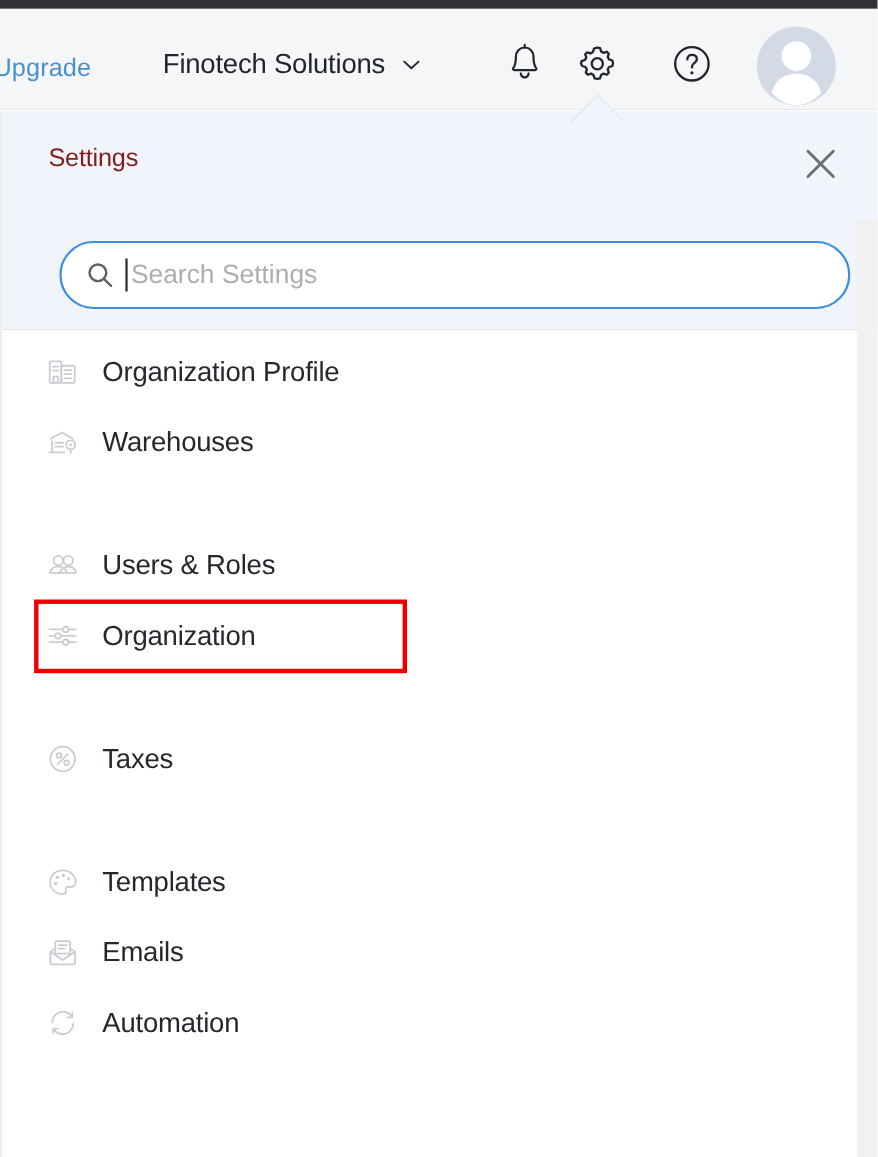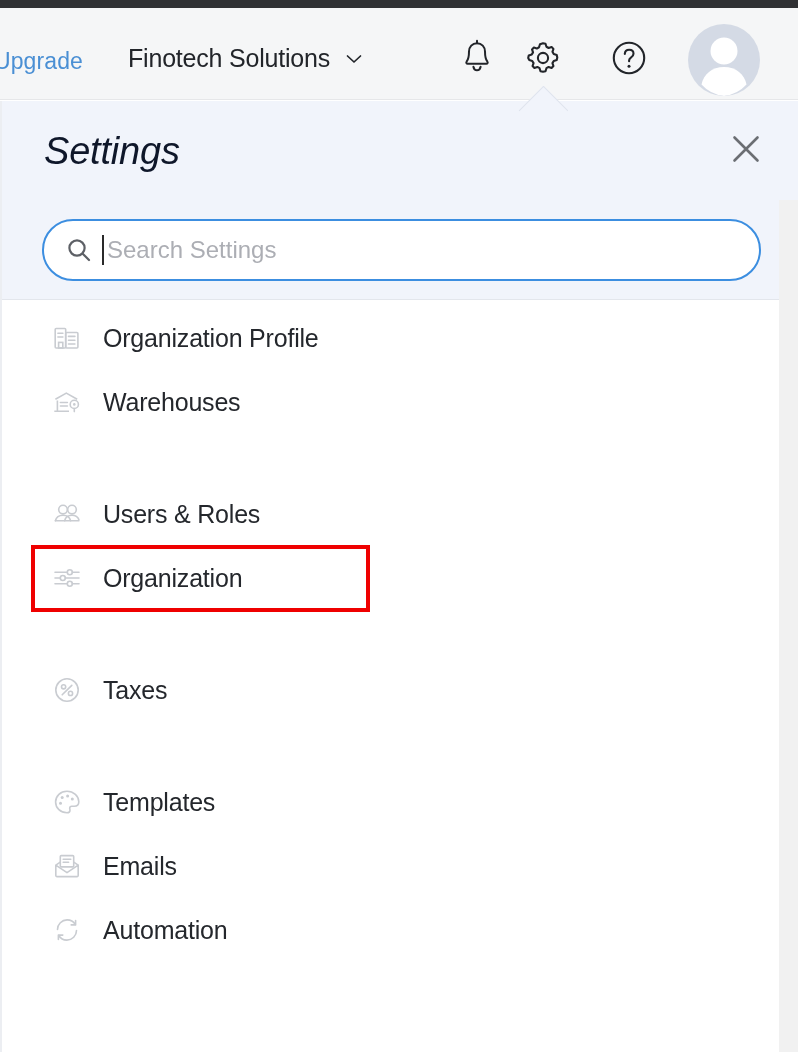--- a/index.html
+++ b/index.html
@@ -58,20 +58,21 @@
     display: flex;
     align-items: center;
     gap: 14px;
     cursor: pointer;
   }
   .org-name {
     font-size: 25px;
     color: #22252a;
     white-space: nowrap;
     letter-spacing: -0.2px;
+    margin-left: 20px;
   }
   .chevron-down {
     width: 20px;
     height: 20px;
     display: block;
   }
 
   .icon-btn {
     position: absolute;
     top: 30px;
@@ -138,41 +139,40 @@
     position: relative;
     height: 199px;
     background: #f1f4fb;
     border-bottom: 1px solid #e3e6ec;
   }
 
   .panel-title {
     position: absolute;
     left: 42px;
     top: 29px;
-    font-size: 38px;
-    color: #0f172a;
+    font-size: 23px;
+    color: #7f1d1d;
     letter-spacing: -0.2px;
-    font-style: italic;
   }
 
   .close-btn {
     position: absolute;
     right: 33px;
     top: 31px;
     width: 38px;
     height: 38px;
     display: flex;
     align-items: center;
     justify-content: center;
     cursor: pointer;
   }
 
   .search-wrap {
     position: absolute;
-    left: 40px;
+    left: 52px;
     top: 118px;
     width: 719px;
     height: 62px;
     background: #ffffff;
     border: 2px solid #3c8ee0;
     border-radius: 31px;
     display: flex;
     align-items: center;
     padding: 0 22px;
   }
@@ -211,21 +211,20 @@
 
   .menu-group { padding: 0; }
   .group-gap { height: 48px; }
 
   .menu-item {
     display: flex;
     align-items: center;
     height: 64px;
     padding-left: 38px;
     cursor: pointer;
-    margin-left: 10px;
   }
   .menu-item .mi-icon {
     flex: 0 0 auto;
     width: 34px;
     height: 34px;
     margin-right: 19px;
     display: flex;
     align-items: center;
     justify-content: center;
     color: #c9ccd1;

